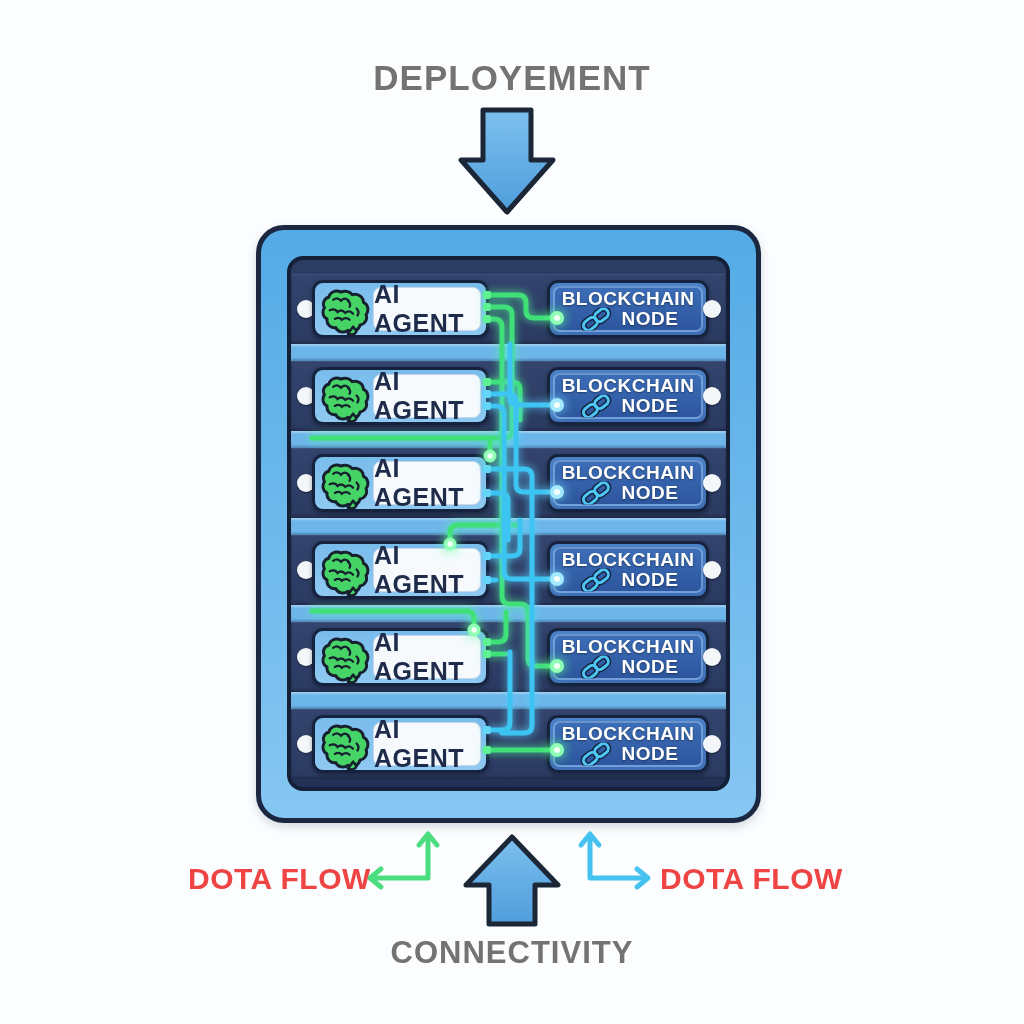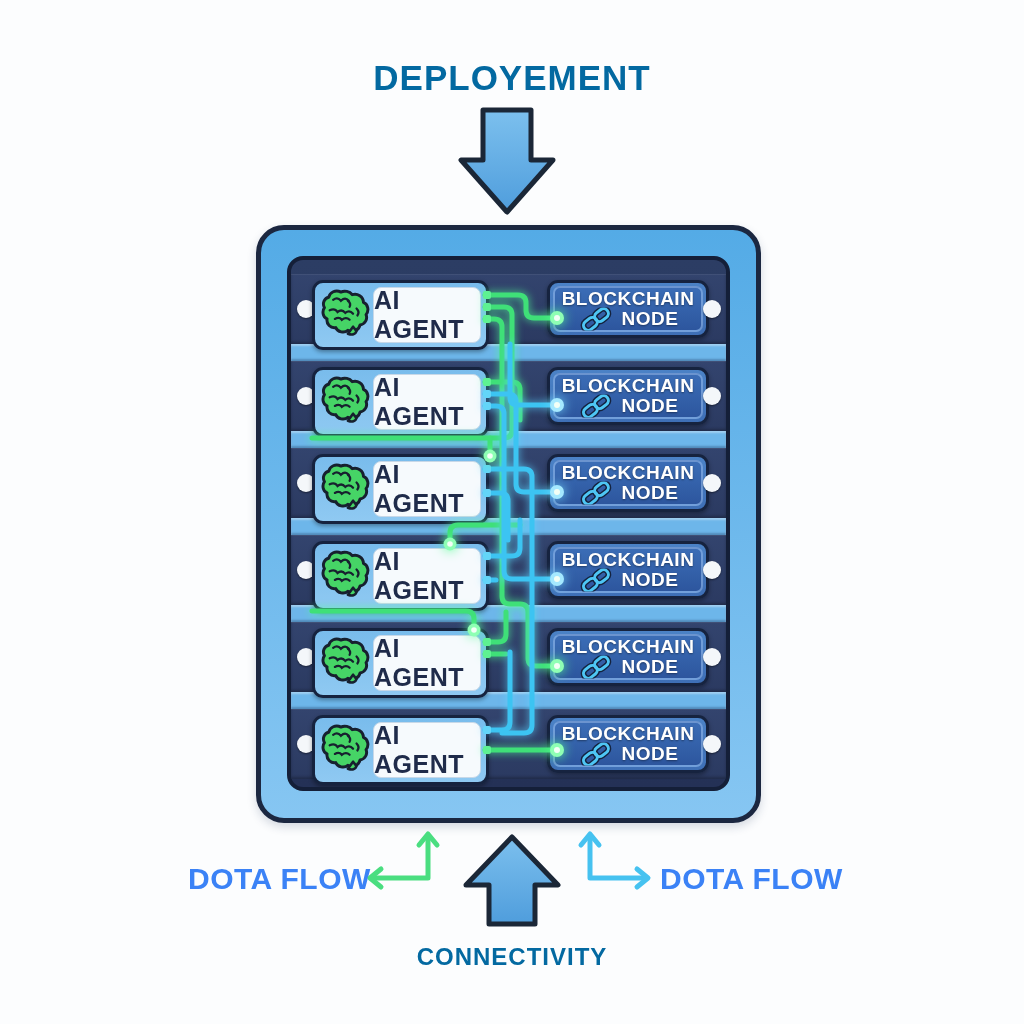--- a/index.html
+++ b/index.html
@@ -8,23 +8,23 @@
     position:relative; width:1024px; height:1024px;
     background:#fcfdfe; overflow:hidden;
     font-family:"Liberation Sans", sans-serif;
     color:#2c3a60;
   }
   .abs { position:absolute; }
 
   
   .big-label {
     width:1024px; text-align:center; font-weight:bold;
-    font-size:35px; letter-spacing:1px; color:#0369a1;
-  }
-  .flow-label { font-weight:bold; font-size:30px; color:#3b82f6; letter-spacing:.5px; }
+    font-size:35px; letter-spacing:1px; color:#737373;
+  }
+  .flow-label { font-weight:bold; font-size:30px; color:#ef4444; letter-spacing:.5px; }
 
   
   .frame {
     left:256px; top:225px; width:505px; height:598px;
     background:linear-gradient(180deg,#54abe6,#86c6f2);
     border:5px solid #1b2740; border-radius:28px;
     box-shadow:0 4px 10px rgba(30,50,90,.18);
   }
   .panel {
     left:287px; top:256px; width:443px; height:535px;
@@ -39,21 +39,21 @@
   }
   .sep { width:100%; height:17px; background:#6db6ea;
          box-shadow:inset 0 2px 2px rgba(255,255,255,.35), inset 0 -2px 2px rgba(20,40,80,.3); }
   .screw {
     position:absolute; top:26px; width:18px; height:18px; border-radius:50%;
     background:#f4f7fa; box-shadow:0 1px 2px rgba(0,0,0,.45);
   }
   .screw.left { left:6px; } .screw.right { right:5px; }
 
   .agent-box {
-    position:absolute; left:21px; top:6px; width:177px; height:70px;
+    position:absolute; left:21px; top:6px; width:177px; height:58px;
     background:linear-gradient(180deg,#79bcec,#8fc9f2);
     border:3px solid #16233f; border-radius:11px;
     display:flex; align-items:center; box-shadow:0 2px 4px rgba(0,0,0,.35);
   }
   .agent-label {
     position:absolute; left:58px; top:4px; right:5px; bottom:4px;
     background:#f6fafd; border:1px solid #c7d8e8; border-radius:8px;
     display:flex; align-items:center; justify-content:center;
     font-weight:bold; font-size:25px; color:#1f2b4a; letter-spacing:.5px;
   }
@@ -355,13 +355,13 @@
 <svg class="abs" style="left:576px; top:826px;" width="84" height="66" viewBox="0 0 84 66">
   <path class="elbow cyan" d="M14,10 V52 H70"></path>
   <path class="elbow cyan" d="M5,19 L14,8 L23,19"></path>
   <path class="elbow cyan" d="M61,43 L72,52 L61,61"></path>
 </svg>
 <div class="abs flow-label" style="left:660px; top:862px;">DOTA FLOW</div>
 
 <svg class="abs" style="left:462px; top:833px;" width="100" height="95" viewBox="0 0 100 95">
   <polygon class="block-arrow" fill="url(#arrowFill)" points="50,4 96,52 73,52 73,91 27,91 27,52 4,52"></polygon>
 </svg>
-<div class="abs big-label" style="top:935px; font-size:24px;margin-top:8px;">CONNECTIVITY</div>
+<div class="abs big-label" style="top:935px; font-size:31px;">CONNECTIVITY</div>
 
 </body></html>

